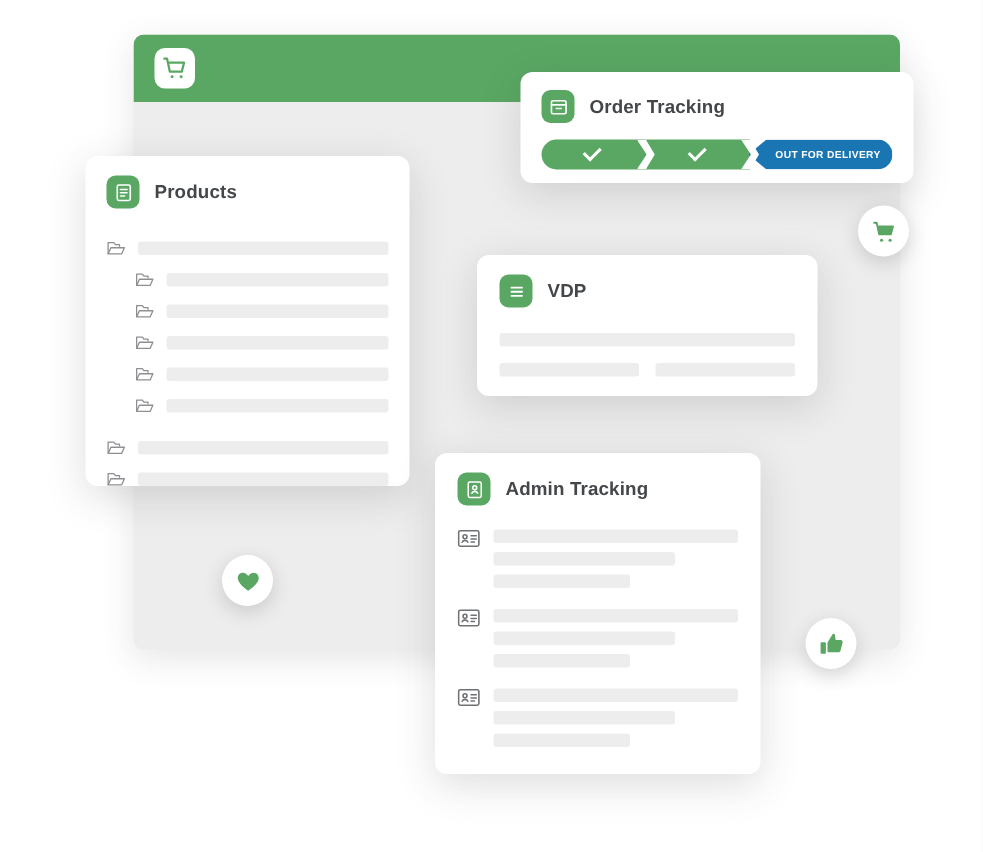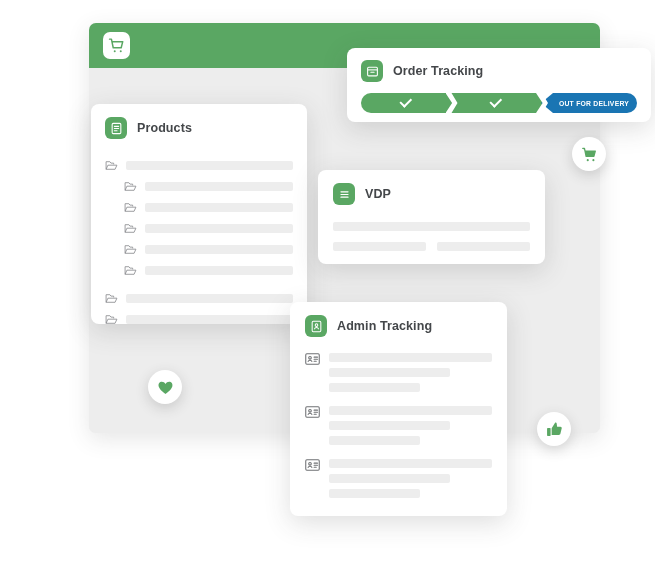--- a/index.html
+++ b/index.html
@@ -89,21 +89,21 @@
   .bar {
     height: 9px;
     border-radius: 2px;
     background: #ededed;
   }
 
   
   #order-tracking-card {
     left: 347px;
     top: 48px;
-    width: 304px;
+    width: 262px;
     height: 74px;
     padding: 12px 14px;
     text-align: right;
   }
   .track-bar {
     display: flex;
     margin-top: 11px;
     height: 20px;
     position: relative;
   }
@@ -158,21 +158,20 @@
     transform: rotate(-45deg) translate(1px,-2px);
   }
 
   
   #products-card {
     left: 57px;
     top: 104px;
     width: 216px;
     height: 220px;
     padding: 13px 14px;
-    margin-left: 34px;
   }
   .tree {
     margin-top: 16px;
   }
   .tree-row {
     display: flex;
     align-items: center;
     gap: 8px;
     height: 21px;
   }

